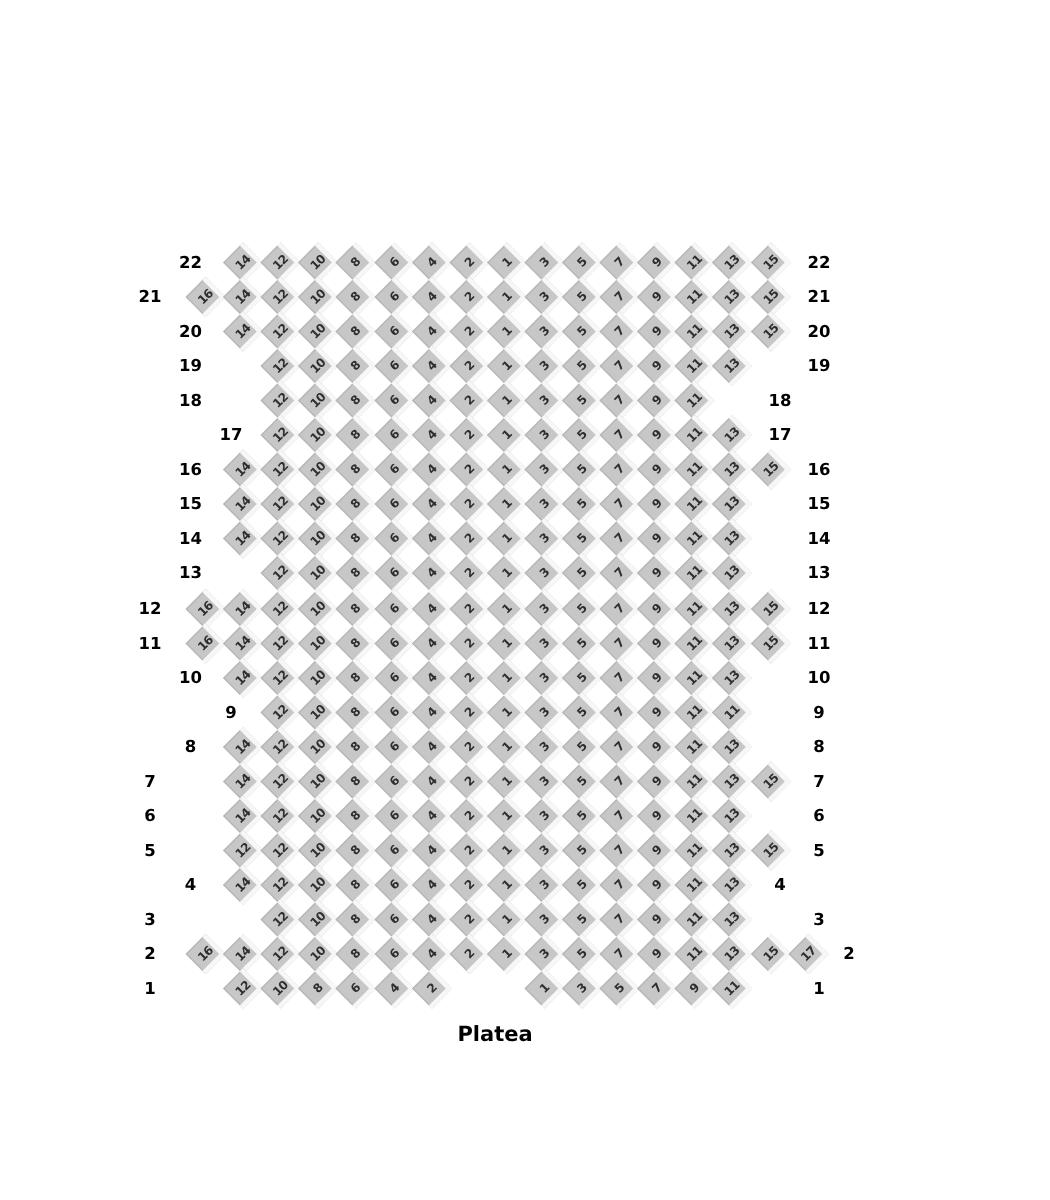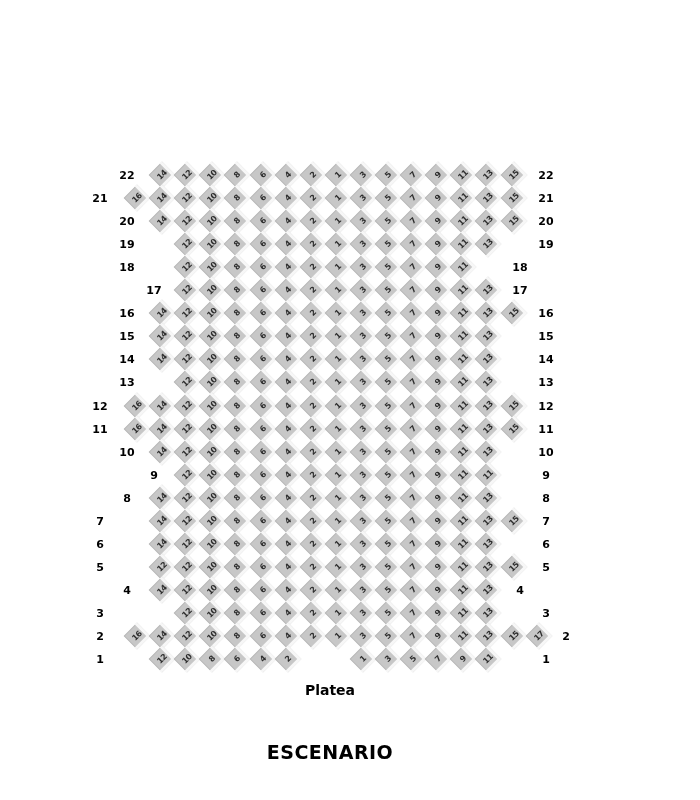--- a/index.html
+++ b/index.html
@@ -32,21 +32,20 @@
   .stage{
     position:absolute;left:330px;top:752px;transform:translate(-50%,-50%);
     font-size:19px;font-weight:bold;color:#000;letter-spacing:0.5px;
   }
 </style>
 </head>
 <body>
 
 <div id="map">
   <div class="platea">Platea</div>
-  <div class="stage">ESCENARIO</div>
 <div class="rowlabel" style="left: 127px; top: 175px;">22</div>
     <div class="rowlabel" style="left: 546px; top: 175px;">22</div>
     <div class="seat" style="left: 162.1px; top: 175px;">
       <span class="n">14</span>
     </div>
     <div class="seat" style="left: 187.2px; top: 175px;">
       <span class="n">12</span>
     </div>
     <div class="seat" style="left: 212.3px; top: 175px;">
       <span class="n">10</span>

